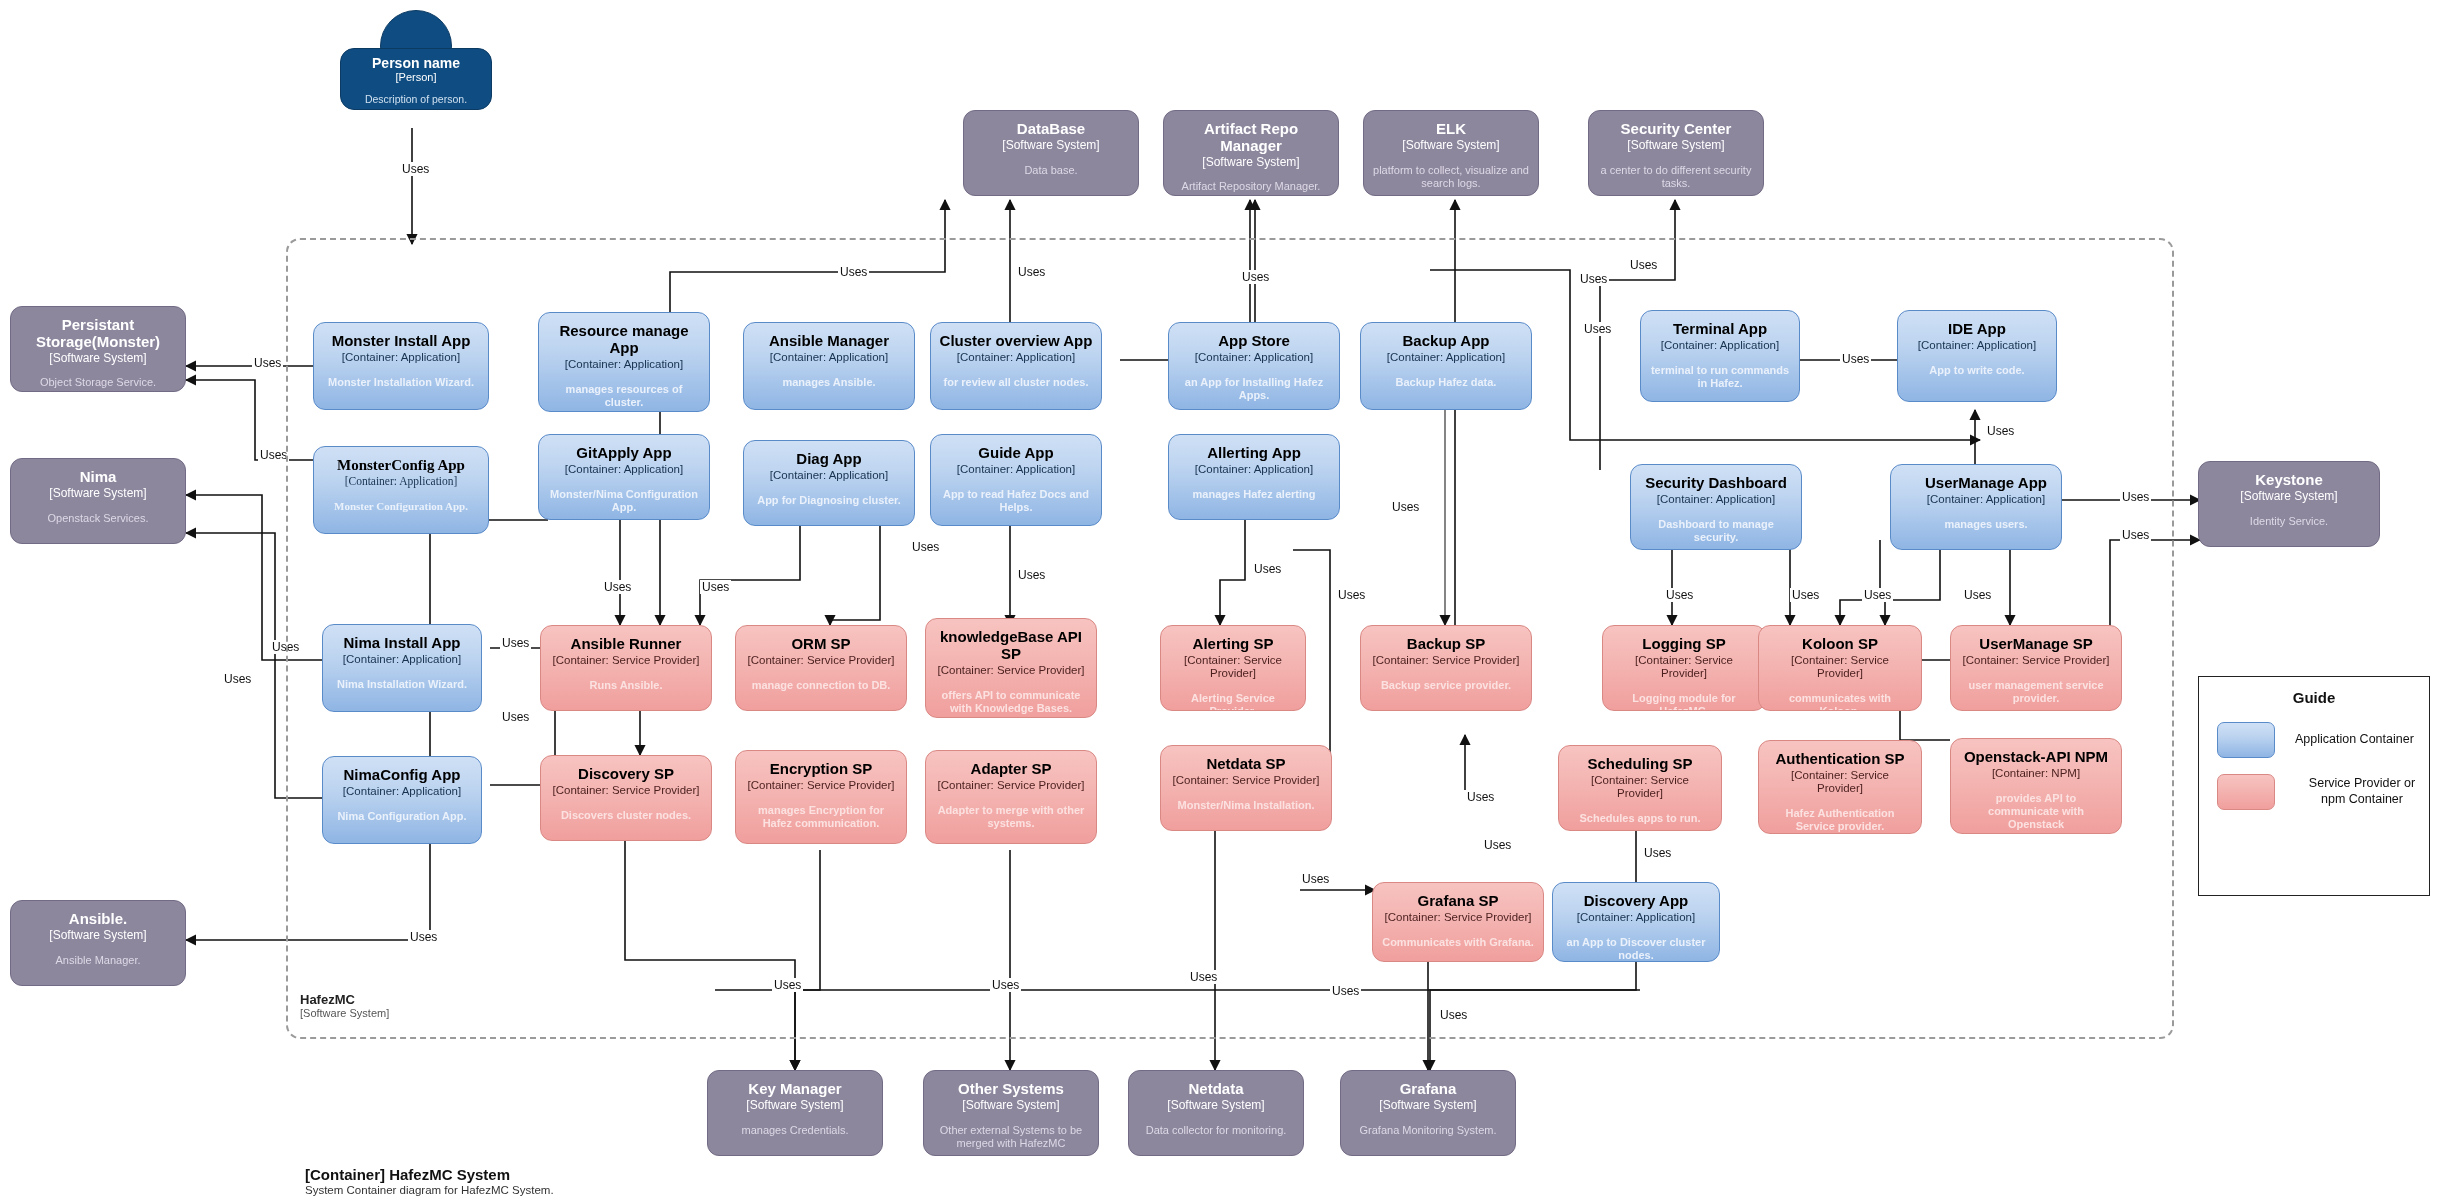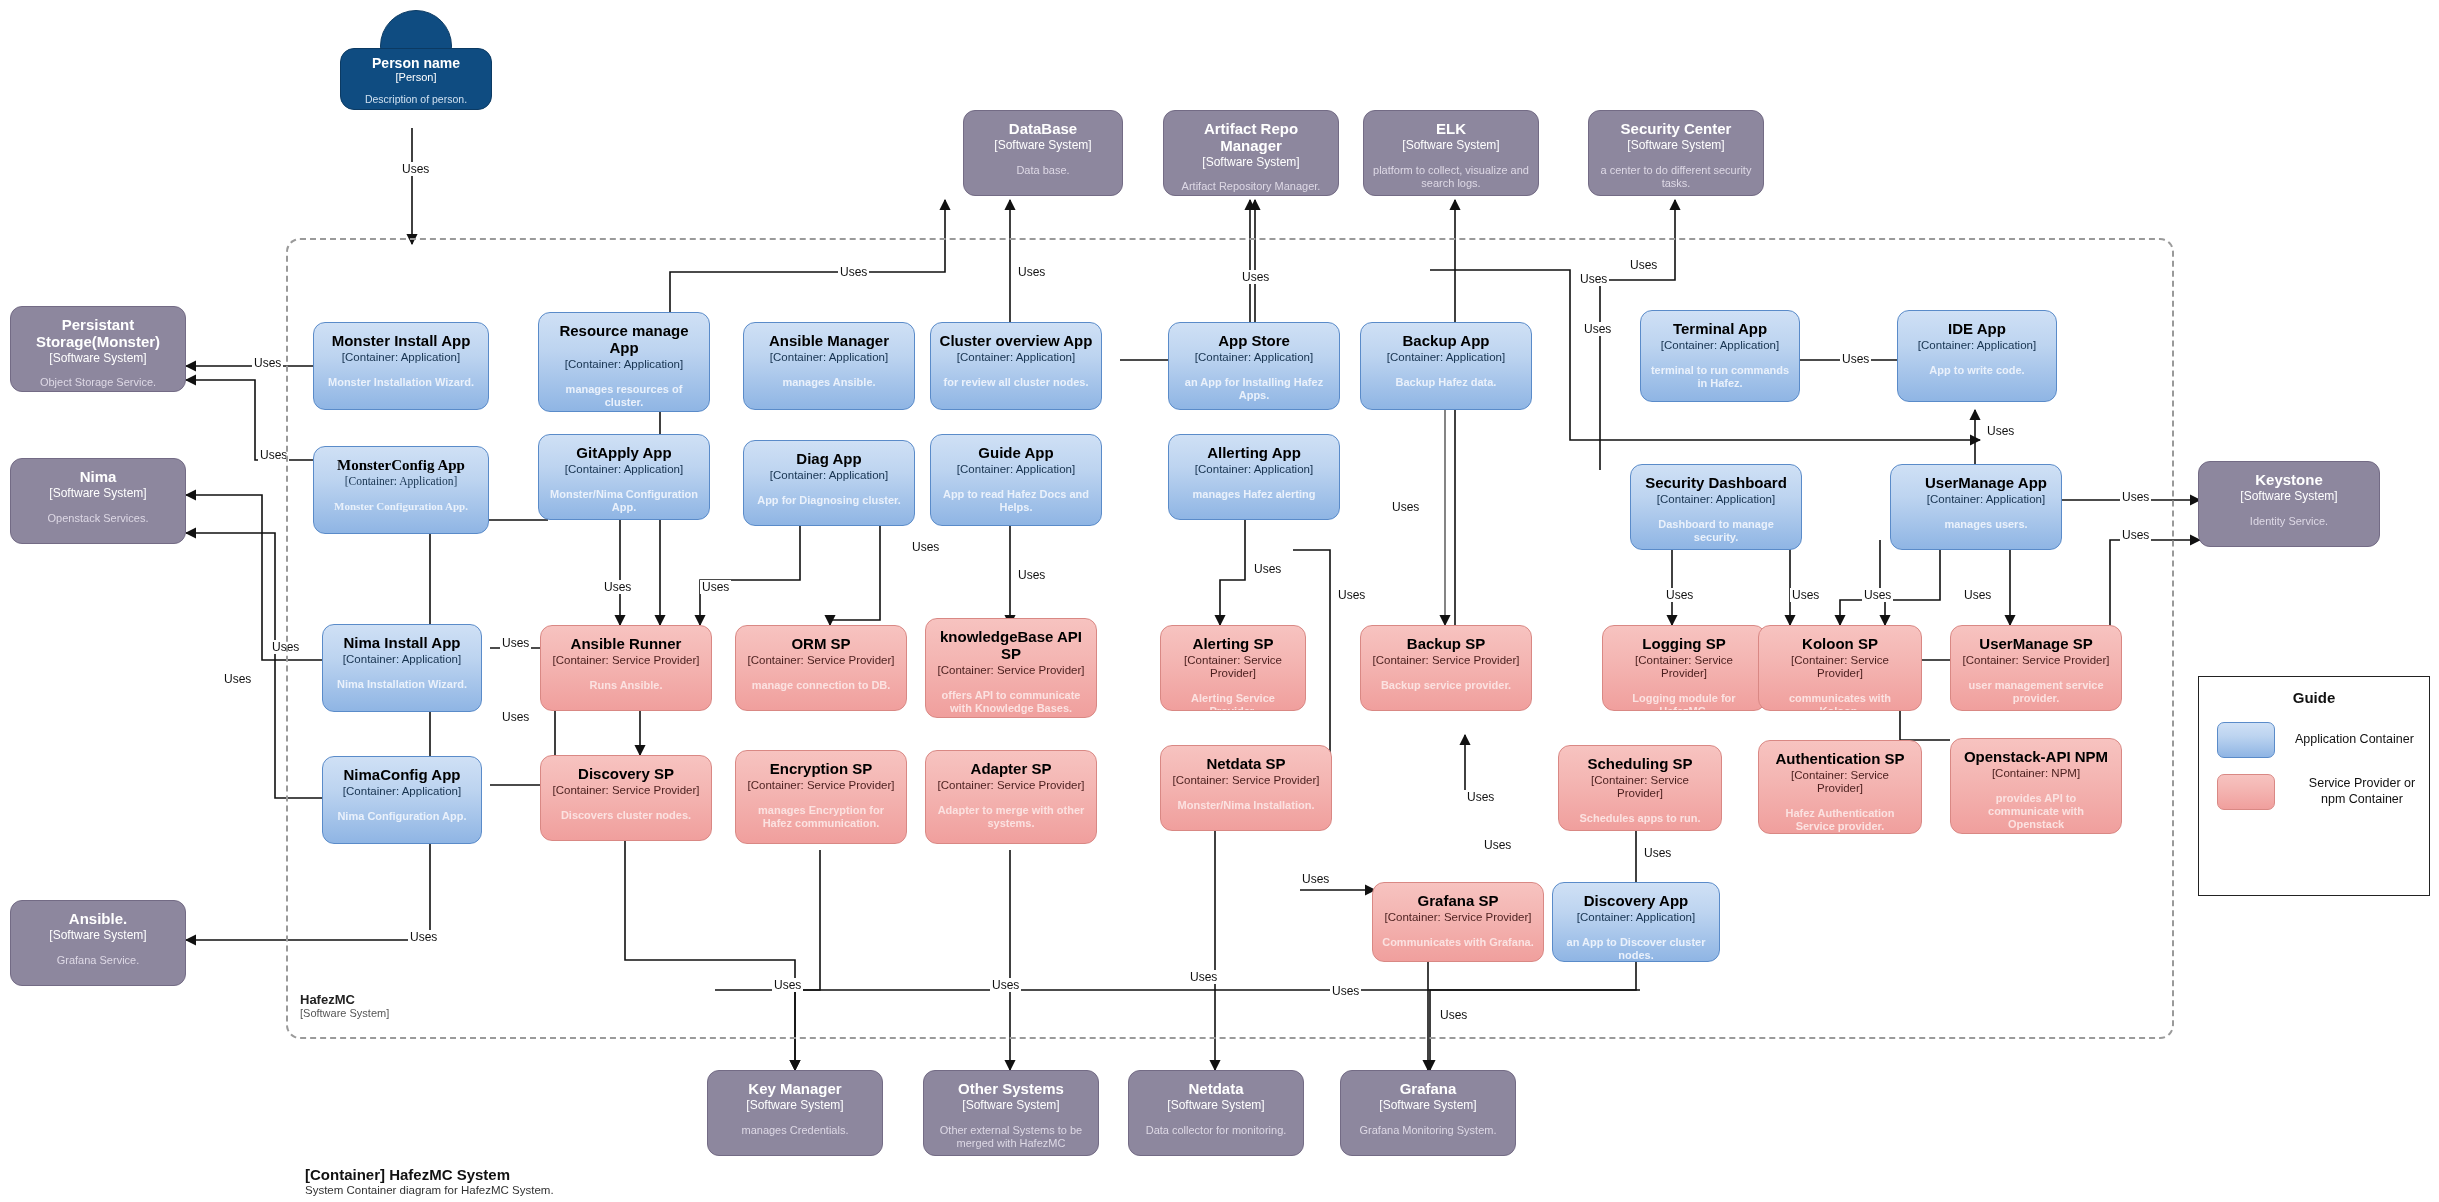--- a/index.html
+++ b/index.html
@@ -235,23 +235,23 @@
     <div class="ds">Object Storage Service.</div>
   </div>
   <div class="node sys" style="left:10px;top:458px;width:176px;height:86px;">
     <div class="nm">Nima</div>
     <div class="tp">[Software System]</div>
     <div class="ds">Openstack Services.</div>
   </div>
   <div class="node sys" style="left:10px;top:900px;width:176px;height:86px;">
     <div class="nm">Ansible.</div>
     <div class="tp">[Software System]</div>
-    <div class="ds">Grafana Service.</div>
-  </div>
-  <div class="node sys" style="left:963px;top:110px;width:160px;height:86px;">
+    <div class="ds">Ansible Manager.</div>
+  </div>
+  <div class="node sys" style="left:963px;top:110px;width:176px;height:86px;">
     <div class="nm">DataBase</div>
     <div class="tp">[Software System]</div>
     <div class="ds">Data base.</div>
   </div>
   <div class="node sys" style="left:1163px;top:110px;width:176px;height:86px;">
     <div class="nm">Artifact Repo Manager</div>
     <div class="tp">[Software System]</div>
     <div class="ds">Artifact Repository Manager.</div>
   </div>
   <div class="node sys" style="left:1363px;top:110px;width:176px;height:86px;">

